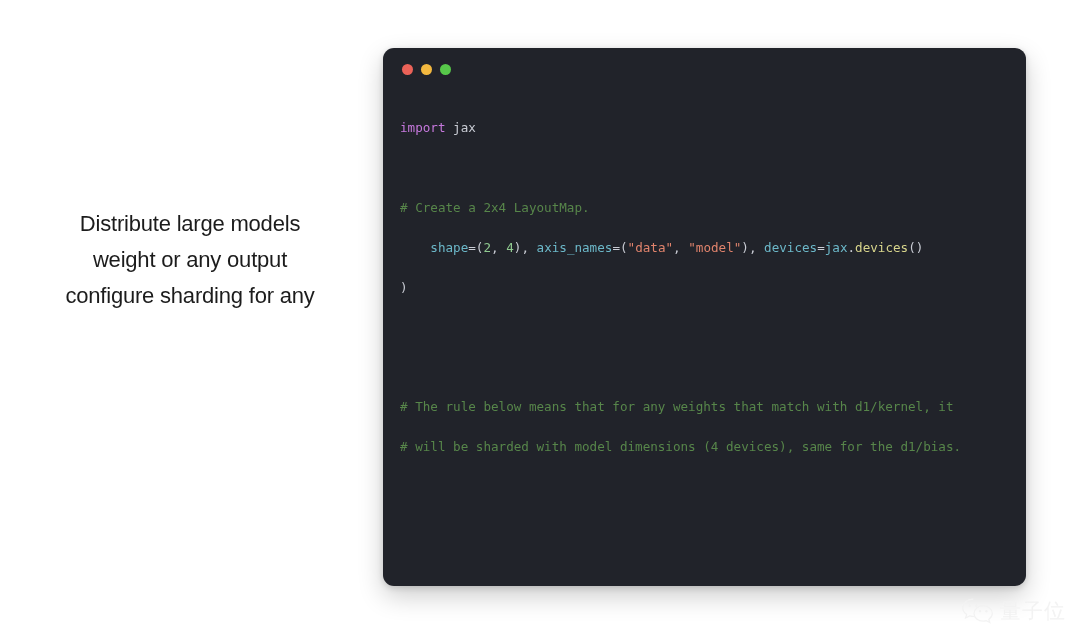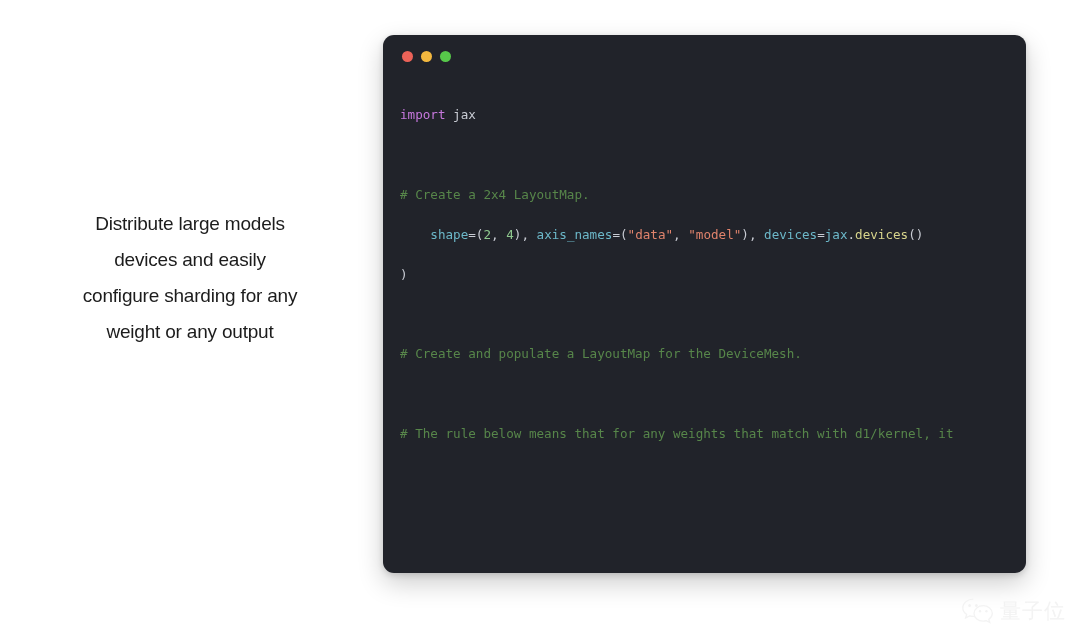--- a/index.html
+++ b/index.html
@@ -16,33 +16,33 @@
   }
 
   
   #caption {
     position: absolute;
     left: 14px;
     top: 206px;
     width: 352px;
     text-align: center;
     font-family: "Liberation Sans", sans-serif;
-    font-size: 19px;
+    font-size: 22px;
     line-height: 36px;
     color: #1c1c1c;
     letter-spacing: -0.2px;
     font-weight: 400;
   }
   #caption .cap-line { display: block; white-space: nowrap; }
 
   
   #code-window {
     position: absolute;
     left: 383px;
-    top: 35px;
+    top: 48px;
     width: 643px;
     height: 538px;
     background: #21232a;
     border-radius: 11px;
     box-shadow: 0 10px 26px rgba(0,0,0,0.20), 0 2px 6px rgba(0,0,0,0.14);
     overflow: hidden;
   }
   #titlebar {
     position: absolute;
     left: 0; top: 0;
@@ -100,43 +100,42 @@
     color: #f2f2f2;
     letter-spacing: 1px;
     line-height: 1;
   }
 </style>
 </head>
 <body>
 
 <div id="caption">
   <span class="cap-line">Distribute large models</span>
-  <span class="cap-line">devices and easily</span>
+  <span class="cap-line">weight or any output</span>
   <span class="cap-line">configure sharding for any</span>
-  <span class="cap-line">weight or any output</span>
 </div>
 
 <div id="code-window">
 
   <div id="titlebar">
     <span class="dot red"></span>
     <span class="dot yellow"></span>
     <span class="dot green"></span>
   </div>
 
   <div id="code">
 <span class="ln"><span class="kw">import</span><span class="p"> jax</span></span>
 <span class="ln blank">&nbsp;</span>
 <span class="ln"><span class="c"># Create a 2x4 LayoutMap.</span></span>
 <span class="ln"><span class="p">    </span><span class="v">shape</span><span class="p">=(</span><span class="n">2</span><span class="p">, </span><span class="n">4</span><span class="p">), </span><span class="v">axis_names</span><span class="p">=(</span><span class="s">"data"</span><span class="p">, </span><span class="s">"model"</span><span class="p">), </span><span class="v">devices</span><span class="p">=</span><span class="v">jax</span><span class="p">.</span><span class="f">devices</span><span class="p">()</span></span>
 <span class="ln"><span class="p">)</span></span>
 <span class="ln blank">&nbsp;</span>
-<span class="ln"><span class="c"># Create and populate a LayoutMap for the DeviceMesh.</span></span>
 <span class="ln blank">&nbsp;</span>
 <span class="ln"><span class="c"># The rule below means that for any weights that match with d1/kernel, it</span></span>
+<span class="ln"><span class="c"># will be sharded with model dimensions (4 devices), same for the d1/bias.</span></span>
 
 
 
 
 
 
 
 
 
 

